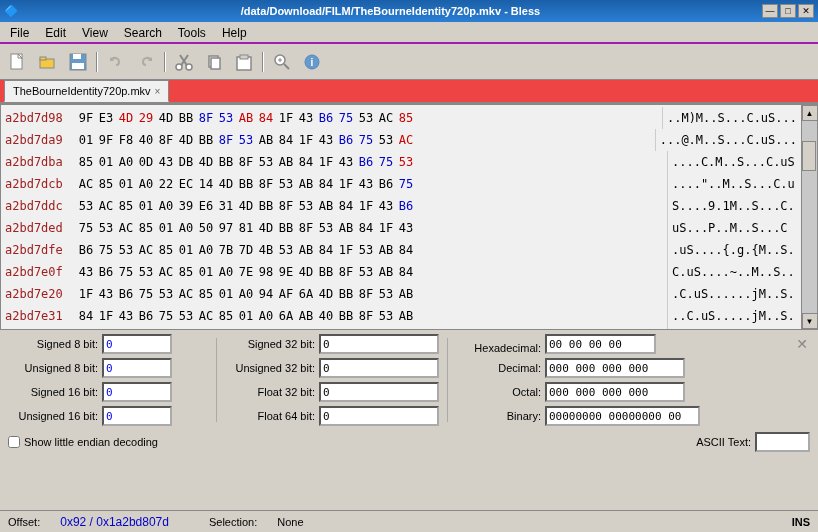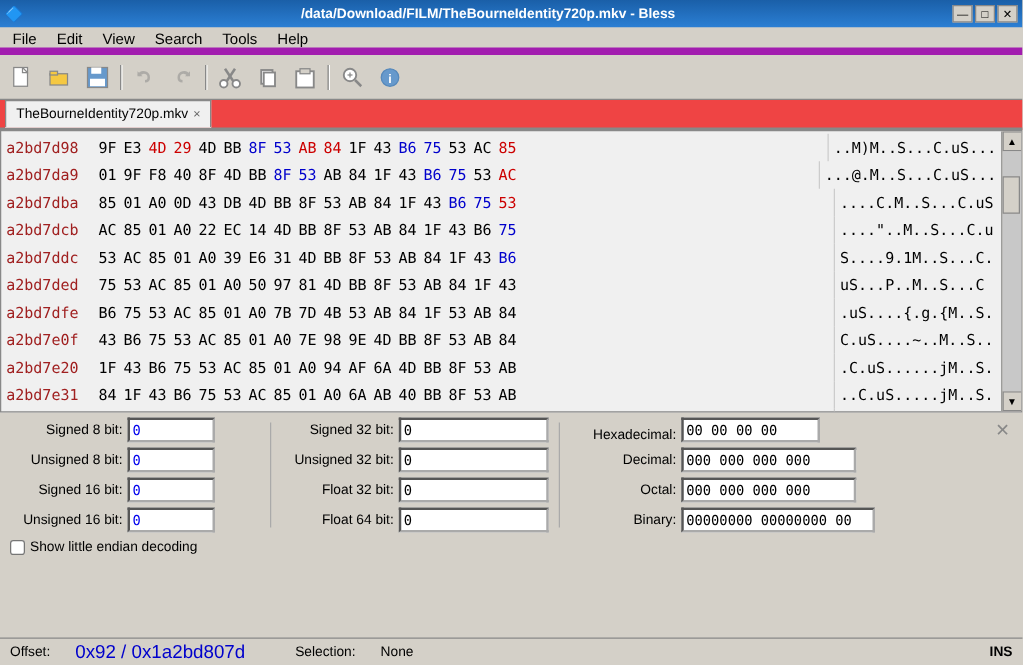--- a/index.html
+++ b/index.html
@@ -30,23 +30,23 @@
       font-size: 9px;
       display: flex;
       align-items: center;
       justify-content: center;
       cursor: pointer;
       color: #000;
     }
     
     #menubar {
       background: #d4d0c8;
-      border-bottom: 6px solid #a21caf;
-      display: flex;
-      align-items: flex-start;
+      border-bottom: 2px solid #a21caf;
+      display: flex;
+      align-items: flex-end;
       height: 22px;
       padding: 0 2px;
     }
     .menu-item {
       padding: 2px 8px;
       cursor: pointer;
       font-size: 12px;
     }
     
     #toolbar {
@@ -719,21 +719,25 @@
       <input type="text" class="finput-wide finput-bin" value="00000000 00000000 00" style="color: rgb(0, 0, 0); width: 155px;">
     </div>
   </div>
 </div>
 
 <div class="check-area">
   <label class="check-item">
     <input type="checkbox" style="">
     <span>Show little endian decoding</span>
   </label>
+  <div style="display:flex;align-items:center;gap:4px;margin-left:auto;">
+    <span style="font-size:11px;">ASCII Text:</span>
+    <input type="text" class="finput-wide finput-ascii" value="" style="color: rgb(0, 0, 0); width: 55px;">
+  </div>
 </div>
 
 <div id="statusbar">
   <span style="font-size:11px;">Offset:</span>
-  <span style="font-size:15px;color:#0000cc;">0x92 / 0x1a2bd807d</span>
+  <span style="font-size:12px;color:#0000cc;">0x92 / 0x1a2bd807d</span>
   <span style="font-size:11px;margin-left:20px;">Selection:</span>
   <span style="font-size:11px;">None</span>
   <span class="status-ins" style="margin-left:auto;">INS</span>
 </div>
 
 </body></html>

